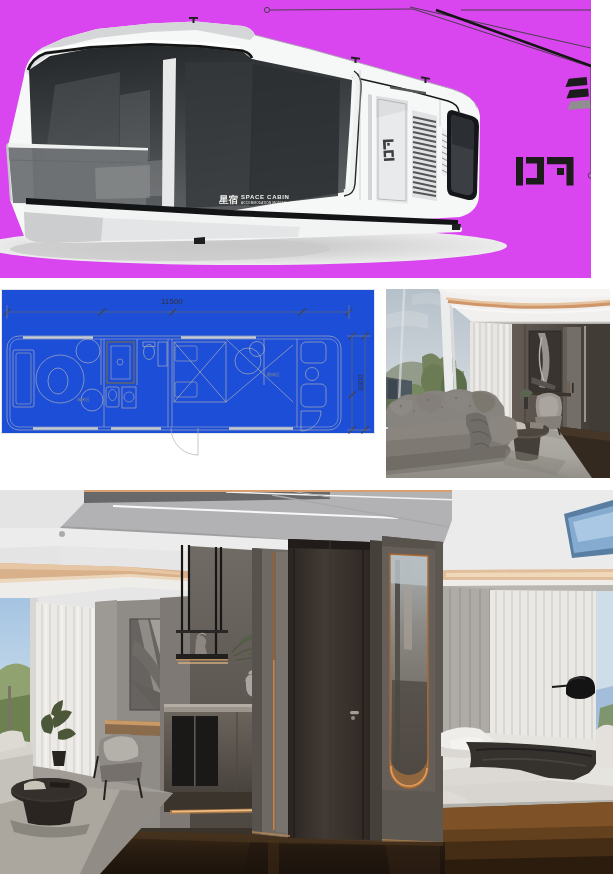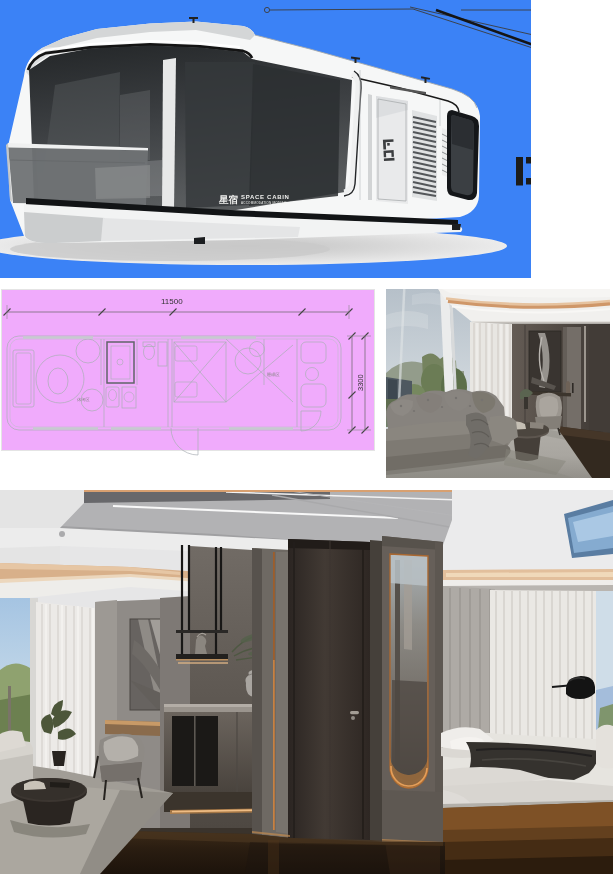--- a/index.html
+++ b/index.html
@@ -1,20 +1,20 @@
 <!DOCTYPE html>
 <html><head><meta charset="utf-8">
 <style>
 *{margin:0;padding:0;box-sizing:border-box}
 html,body{width:613px;height:878px;background:#fff;font-family:"Liberation Sans",sans-serif;overflow:hidden;position:relative}
 .abs{position:absolute}
 </style></head>
 <body>
 
-<div class="abs" style="left:0;top:0;width:531px;height:278px;background:#3b82f6;overflow:hidden">
+<div class="abs" style="left:0;top:0;width:591px;height:278px;background:#d946ef;overflow:hidden">
 <svg width="613" height="278" viewBox="0 0 613 278" style="position:absolute;left:0;top:0">
   <defs>
     <radialGradient id="gshadow" cx="50%" cy="50%" r="50%">
       <stop offset="0%" stop-color="#c2c2c2"></stop>
           <stop offset="55%" stop-color="#d8d8d8"></stop>
           <stop offset="100%" stop-color="#ececec"></stop>
     </radialGradient>
     <linearGradient id="glass1" x1="0" y1="0" x2="0.25" y2="1">
       <stop offset="0%" stop-color="#232628"></stop>
           <stop offset="50%" stop-color="#3c3f42"></stop>
@@ -150,21 +150,21 @@
 
   <g transform="translate(516,157)" fill="#1c1c1a">
     <rect x="0" y="0" width="7" height="28.5"></rect>
     <path d="M10,0 L28,0 L28,27.5 L10,27.5 L10,21 L21,21 L21,6.5 L10,6.5 Z"></path>
     <path d="M31,0 L57.5,0 L57.5,28.5 L50.5,28.5 L50.5,7.3 L31,7.3 Z"></path>
     <rect x="41" y="11" width="7" height="7"></rect>
   </g>
 </svg>
 </div>
 
-<div class="abs" style="left:1px;top:289px;width:374px;height:162px;background:#f0abfc;border:1px solid #e4e4e4">
+<div class="abs" style="left:1px;top:289px;width:374px;height:145px;background:#1d4ed8;border:1px solid #e4e4e4">
 <svg width="374" height="185" viewBox="0 0 374 185" style="position:absolute;left:-1px;top:-1px">
 
   <line x1="6" y1="23" x2="348" y2="23" stroke="#666" stroke-width="0.7"></line>
   <g stroke="#444" stroke-width="1.1">
     <line x1="2.5" y1="26.5" x2="9.5" y2="19.5"></line>
         <line x1="97.5" y1="26.5" x2="104.5" y2="19.5"></line>
     <line x1="168.5" y1="26.5" x2="175.5" y2="19.5"></line>
         <line x1="297.5" y1="26.5" x2="304.5" y2="19.5"></line>
     <line x1="344.5" y1="26.5" x2="351.5" y2="19.5"></line>
   </g>

